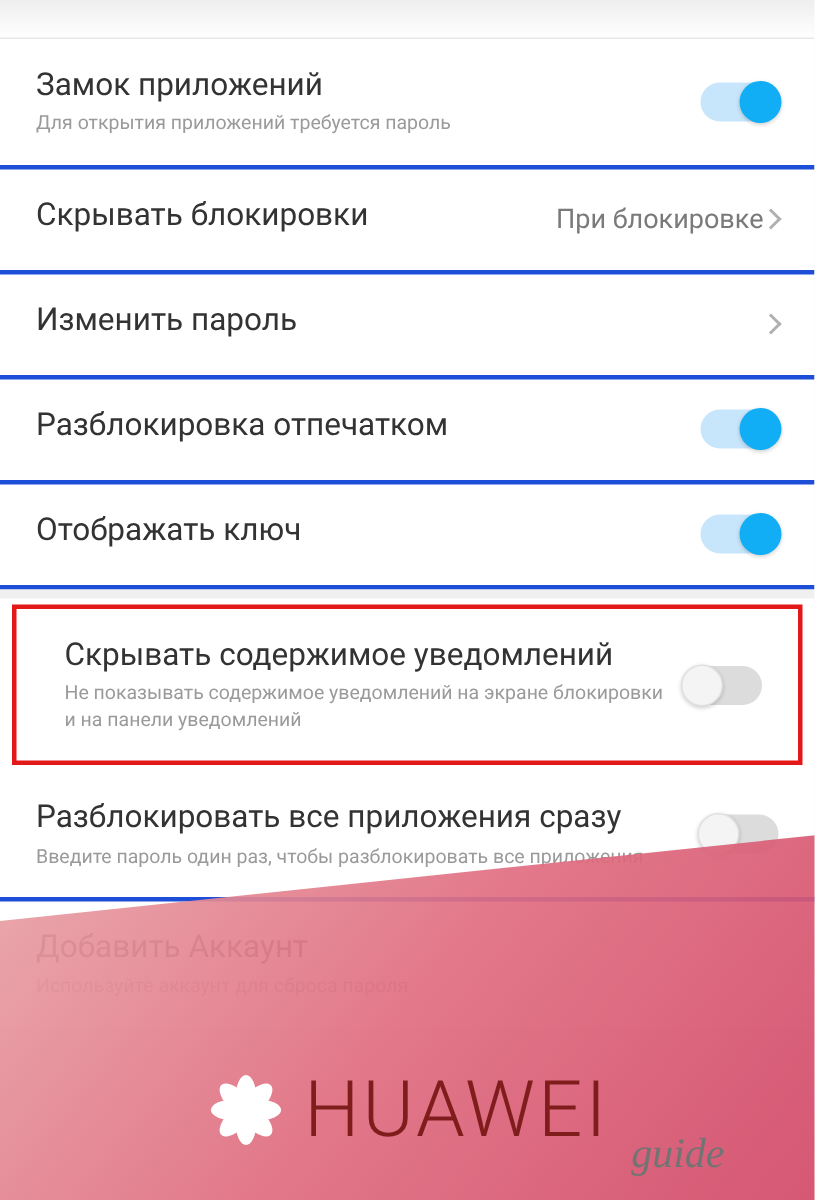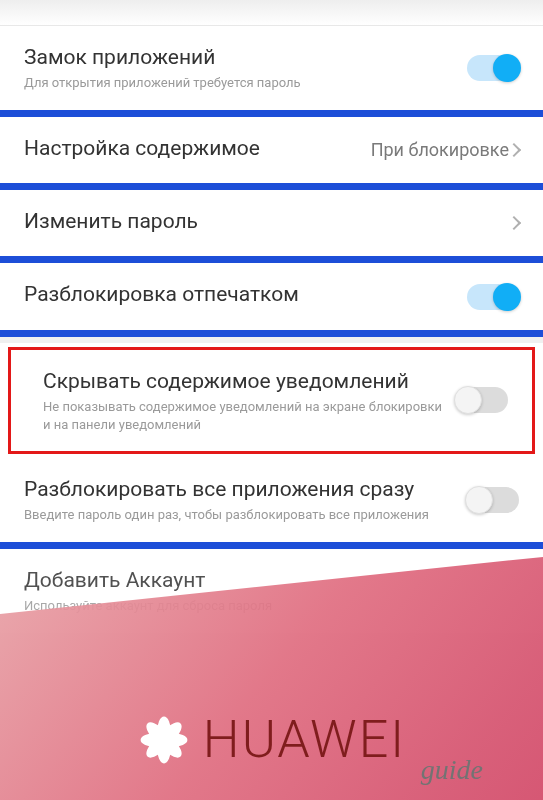--- a/index.html
+++ b/index.html
@@ -10,21 +10,21 @@
       font-family: -apple-system, BlinkMacSystemFont, "Segoe UI", Roboto, Arial, sans-serif;
       overflow: hidden;
       position: relative;
     }
     .settings-list {
       background: #fff;
       width: 100%;
     }
     .setting-item {
       padding: 18px 24px;
-      border-bottom: 7px solid #1d4ed8;
+      border-bottom: 3px solid #1d4ed8;
       display: flex;
       align-items: center;
       justify-content: space-between;
       min-height: 70px;
     }
     .setting-item.no-border { border-bottom: none; }
     .setting-text {
       flex: 1;
       padding-right: 12px;
     }
@@ -179,21 +179,21 @@
       <div class="setting-title">Замок приложений</div>
       <div class="setting-subtitle">Для открытия приложений требуется пароль</div>
     </div>
     <div class="toggle on">
         <div class="toggle-knob"></div>
       </div>
   </div>
 
   <div class="setting-item">
     <div class="setting-text">
-      <div class="setting-title">Настройка содержимое</div>
+      <div class="setting-title">Скрывать блокировки</div>
     </div>
     <div class="right-group">
       <span class="setting-value">При блокировке</span>
       <span class="chevron"></span>
     </div>
   </div>
 
   <div class="setting-item">
     <div class="setting-text">
       <div class="setting-title">Изменить пароль</div>
@@ -203,20 +203,28 @@
 
   <div class="setting-item">
     <div class="setting-text">
       <div class="setting-title">Разблокировка отпечатком</div>
     </div>
     <div class="toggle on">
         <div class="toggle-knob"></div>
       </div>
   </div>
 
+  <div class="setting-item">
+    <div class="setting-text">
+      <div class="setting-title">Отображать ключ</div>
+    </div>
+    <div class="toggle on">
+        <div class="toggle-knob"></div>
+      </div>
+  </div>
 
   <div class="spacer"></div>
 
   <div class="highlight-box">
     <div class="setting-item">
       <div class="setting-text">
         <div class="setting-title">Скрывать содержимое уведомлений</div>
         <div class="setting-subtitle">Не показывать содержимое уведомлений на экране блокировки и на панели уведомлений</div>
       </div>
       <div class="toggle off">

